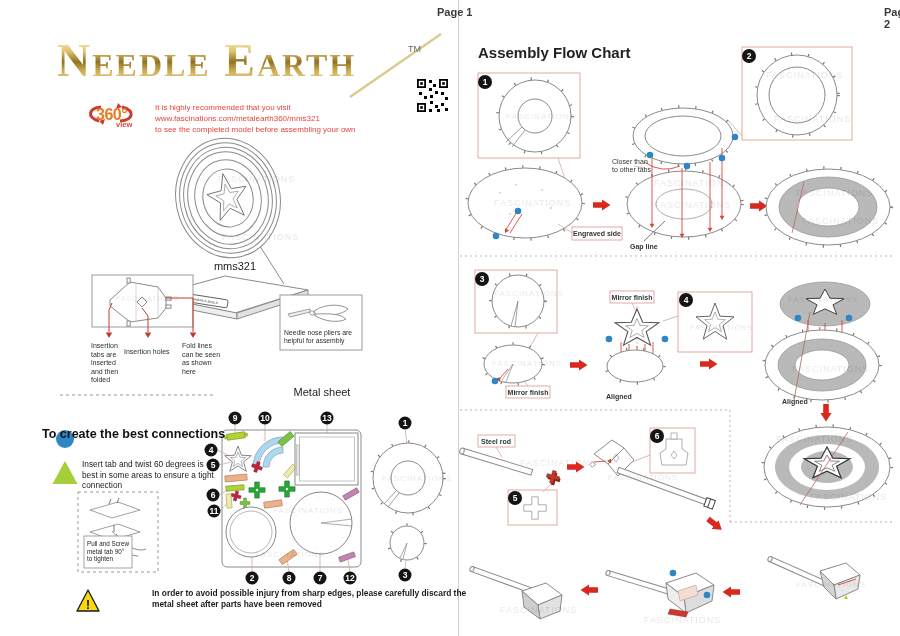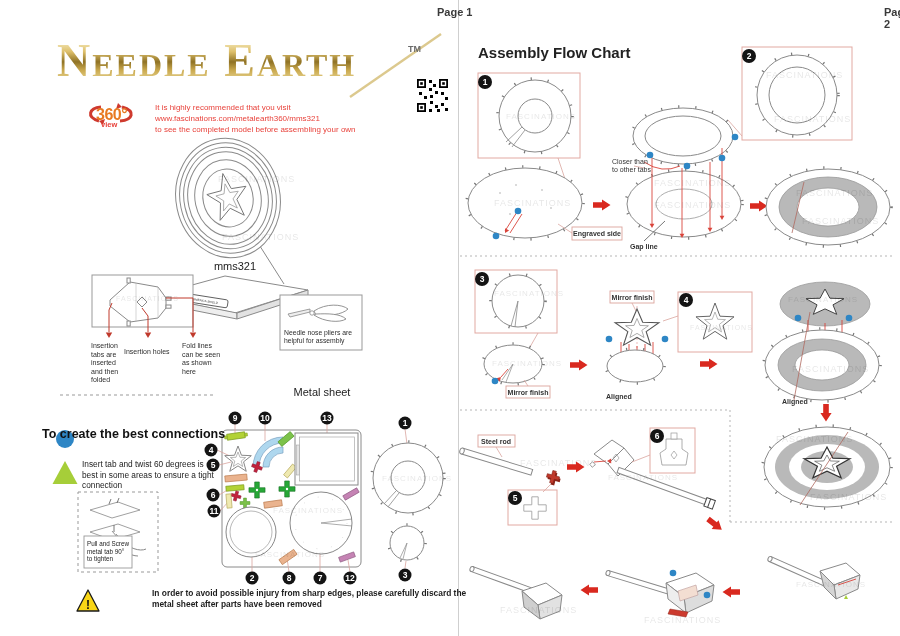--- a/index.html
+++ b/index.html
@@ -5,21 +5,21 @@
   html,body{margin:0;padding:0;background:#fff;}
   #root{position:relative;width:900px;height:636px;background:#fff;overflow:hidden;
         font-family:"Liberation Sans",sans-serif;color:#222;}
   .abs{position:absolute;}
   .divider{left:458px;top:0;width:1px;height:636px;background:#cfcfcf;}
   .pagelabel{font-size:11px;font-weight:bold;color:#3a3a3a;padding-left:44px;}
   .logo-name{font-family:"Liberation Serif",serif;font-weight:bold;font-variant:small-caps;
      font-size:46px;line-height:1;letter-spacing:2px;
      background:linear-gradient(180deg,#f3e7b8 8%,#ddbf6a 30%,#8f7225 52%,#caa94e 70%,#f0e2a8 100%);
      -webkit-background-clip:text;background-clip:text;color:transparent;}
-  .logo-tm{font-size:9px;color:#6b6b6b;font-weight:bold;text-align:center;}
+  .logo-tm{font-size:9px;color:#6b6b6b;font-weight:normal;text-align:center;}
   .logo-sub{font-size:17px;font-style:italic;font-weight:800;color:#3b3b3b;letter-spacing:.5px;}
   .rec{font-size:8px;color:#e8423b;}
   .v360big{font-size:16px;font-weight:800;color:#e87a22;letter-spacing:-.5px;}
   .v360small{font-size:7.5px;font-weight:bold;color:#e8423b;}
   .caption{font-size:11px;font-weight:normal;color:#1c1c1c;text-align:center;}
   .small7{font-size:7px;line-height:8.6px;color:#2e2e2e;}
   .note{font-size:6.8px;line-height:8.4px;color:#2e2e2e;}
   .connh{font-size:12.5px;font-weight:bold;color:#111;margin-top:24px;}
   .connb{font-size:8.3px;line-height:10.5px;color:#222;}
   .tip{font-size:6.3px;line-height:7.6px;color:#222;}
@@ -548,21 +548,21 @@
 
   <div class="abs divider"></div>
 
   <div class="abs pagelabel" style="left:393px;top:6px">Page 1</div>
   <div class="abs pagelabel" style="left:840px;top:6px">Page 2</div>
 
   <div class="abs logo-name" style="left:57px;top:38px">Needle Earth</div>
   <div class="abs logo-tm" style="left:408px;top:44px">TM</div>
 
   <div class="abs v360big" style="left:96px;top:106px">360°</div>
-  <div class="abs v360small" style="left:101px;top:120px">view</div>
+  <div class="abs v360small" style="left:116px;top:120px">view</div>
 
   <div class="abs rec" style="left:155px;top:103px">It is highly recommended that you visit</div>
   <div class="abs rec" style="left:155px;top:114px">www.fascinations.com/metalearth360/mms321</div>
   <div class="abs rec" style="left:155px;top:125px">to see the completed model before assembling your own</div>
 
   <div class="abs caption" style="left:200px;top:260px;width:70px">mms321</div>
 
   <div class="abs small7" style="left:91px;top:342px;width:37px">Insertion tabs are inserted and then folded</div>
   <div class="abs small7" style="left:124px;top:348px;width:54px">Insertion holes</div>
   <div class="abs small7" style="left:182px;top:342px;width:42px">Fold lines can be seen as shown here</div>

